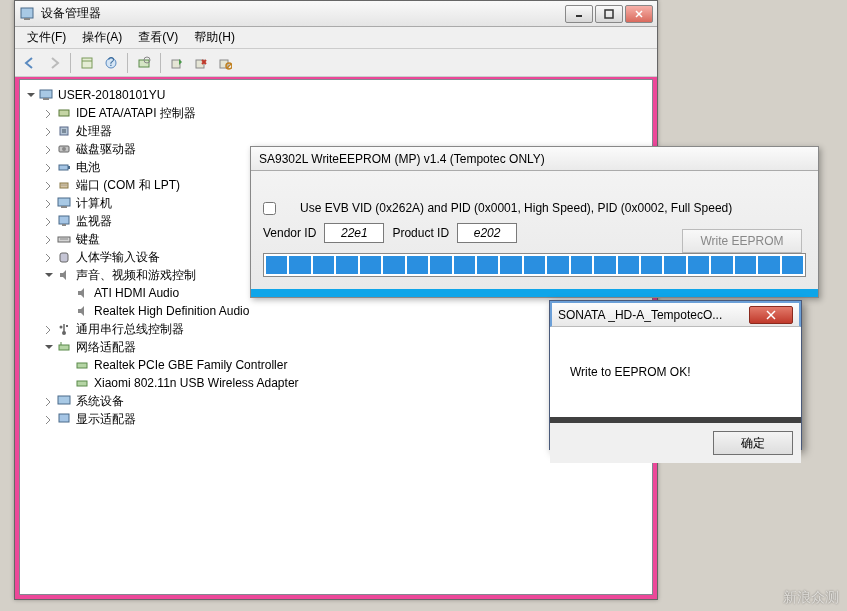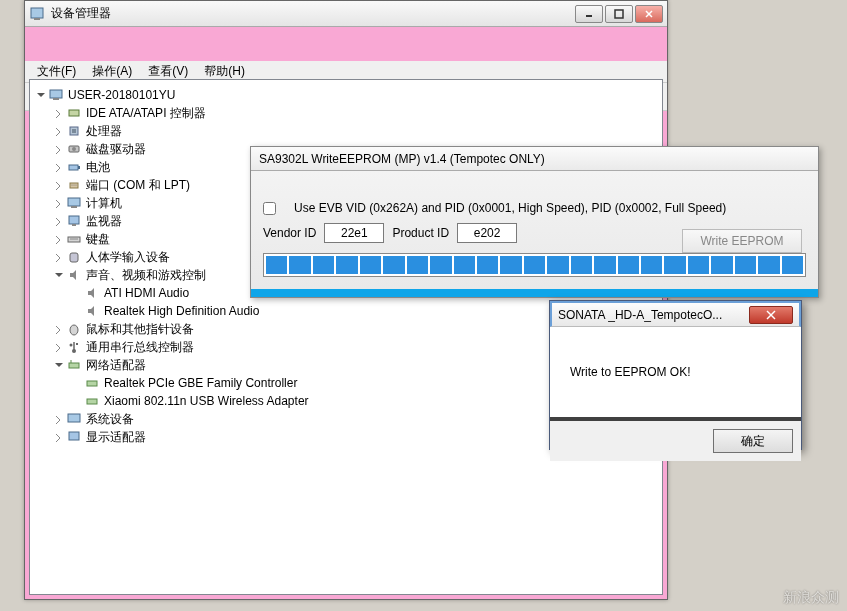--- a/index.html
+++ b/index.html
@@ -1,58 +1,58 @@
 <!DOCTYPE html>
 <html><head>
 <meta charset="utf-8">
 <style>
 * { box-sizing: border-box; margin: 0; padding: 0; font-family: "Segoe UI", "Microsoft YaHei", Tahoma, sans-serif; font-size: 12px; }
 body { background: #d4d0c8; width: 847px; height: 611px; overflow: hidden; position: relative; }
 
 
-.main-window { position: absolute; top: 0; left: 24px; width: 644px; height: 600px; background: #f9a8d4; border: 1px solid #666; box-shadow: 0 0 4px rgba(0,0,0,.3); }
+.main-window { position: absolute; top: 0; left: 14px; width: 644px; height: 600px; background: #ec4899; border: 1px solid #666; box-shadow: 0 0 4px rgba(0,0,0,.3); }
 .titlebar { height: 26px; background: linear-gradient(#f9f9f9,#e5e5e5); border-bottom: 1px solid #aaa; display: flex; align-items: center; padding: 0 4px; }
 .titlebar .app-icon { width: 16px; height: 16px; margin-right: 6px; display:inline-flex;align-items:center;justify-content:center;}
 .titlebar .title { flex: 1; }
 .win-btns { display: flex; gap: 2px; }
 .win-btn { width: 28px; height: 18px; border: 1px solid #888; background: linear-gradient(#fafafa,#d8d8d8); border-radius: 2px; display:flex;align-items:center;justify-content:center; cursor:pointer;}
 .win-btn.close { background: linear-gradient(#f7b1a9,#d96a5d); }
 
-.menubar { height: 22px; background: #f0f0f0; border-bottom: 1px solid #ccc; display: flex; align-items: center; padding: 0 4px; margin-top: 34px; }
+.menubar { height: 22px; background: #f0f0f0; border-bottom: 1px solid #ccc; display: flex; align-items: center; padding: 0 4px; }
 .menu-item { padding: 2px 8px; cursor: pointer; }
 
 .toolbar { height: 28px; background: #f0f0f0; border-bottom: 1px solid #ccc; display: flex; align-items: center; padding: 2px 4px; gap: 2px;}
 .tool-btn { width: 22px; height: 22px; border: 1px solid transparent; display:flex; align-items:center; justify-content:center; cursor:pointer; border-radius:2px;}
 .tool-sep { width:1px; height:20px; background:#bbb; margin:0 3px;}
 
 .tree-pane { position:absolute; top: 78px; left: 4px; right: 4px; bottom: 4px; background: #fff; border: 1px solid #828790; overflow: auto; padding: 6px 4px;}
 .tree-node { display: flex; align-items: center; height: 18px; white-space: nowrap; }
 .tree-toggle { width: 12px; height: 12px; display:inline-flex;align-items:center;justify-content:center; cursor:pointer; margin-right:2px;}
 .tree-icon { width: 16px; height: 16px; margin-right: 4px; display:inline-flex;align-items:center;justify-content:center;}
 .tree-children { margin-left: 18px; }
 
 
 .eeprom-window { position:absolute; top: 146px; left: 250px; width: 569px; height: 152px; background: #0ea5e9; border: 1px solid #888; box-shadow: 2px 2px 6px rgba(0,0,0,.3);}
 .eeprom-title { height: 24px; background: linear-gradient(#fbfbfb,#eaeaea); border-bottom: 1px solid #aaa; display:flex; align-items:center; padding:0 8px;}
 .eeprom-body { position:relative; padding: 12px; background: linear-gradient(#f3f3f3,#e9e9e9);}
-.eeprom-check { display:flex; align-items:center; gap:18px; margin: 18px 0 8px;}
+.eeprom-check { display:flex; align-items:center; gap:24px; margin: 18px 0 8px;}
 .eeprom-row { display:flex; align-items:center; gap:8px; }
 .eeprom-row label { }
-.eeprom-row input[type=text] { width: 60px; height:20px; border:1px solid #7a7a7a; padding: 1px 4px; text-align:center; background:#fff;}
+.eeprom-row input[type=text] { width: 60px; height:20px; border:1px solid #7a7a7a; padding: 1px 4px; text-align:center; background:#fff;font-style:italic;}
 .write-btn { position:absolute; right:16px; top:58px; width:120px; height:24px; border:1px solid #bbb; background:linear-gradient(#f8f8f8,#e8e8e8); color:#888; display:flex;align-items:center;justify-content:center;}
 .progress-bar { margin-top:10px; height:24px; display:flex; gap:2px; padding:2px; background:#fff; border:1px solid #888;}
 .prog-seg { flex:1; background:#2a8fe0;}
 
 
 .msg-window { position:absolute; top: 300px; left: 549px; width: 253px; height: 150px; background: #f0f0f0; border: 1px solid #4a5a7a; box-shadow: 3px 3px 8px rgba(0,0,0,.4);}
 .msg-title { height: 26px; background: linear-gradient(#fdfdfd,#e8e8e8); border: 2px solid #6ca0d8; border-bottom:1px solid #bbb; display:flex; align-items:center; padding:0 6px; }
 .msg-title .t { flex:1; font-weight:normal; white-space:nowrap; overflow:hidden; text-overflow:ellipsis; }
 .msg-close { width: 44px; height: 18px; background: linear-gradient(#e37b6b,#c0392b); border:1px solid #8a2a1e; border-radius:2px; display:flex;align-items:center;justify-content:center; cursor:pointer;}
 .msg-body { padding: 38px 20px; background:#fff; height:90px;}
-.msg-buttons { border-top:4px solid #404040; padding:8px; display:flex; justify-content:flex-end; background:#f0f0f0;}
+.msg-buttons { border-top:6px solid #404040; padding:8px; display:flex; justify-content:flex-end; background:#f0f0f0;}
 .ok-btn { width: 80px; height: 24px; border:1px solid #707070; background:linear-gradient(#f4f4f4,#ddd); cursor:pointer; display:flex;align-items:center;justify-content:center;}
 
 .watermark { position:absolute; right:8px; bottom:4px; color:#eee; opacity:.5; font-size:14px; text-shadow:0 0 2px #000;}
 svg { display:block; }
 </style>
 </head>
 <body>
 
 <div class="main-window">
   <div class="titlebar">
@@ -320,33 +320,20 @@
           </div>
       </div>
       <div class="tree-node">
           <span class="tree-toggle">
             <svg width="9" height="9">
               <path d="M2 1 L6 5 L2 9" fill="none" stroke="#888"></path>
             </svg>
           </span>
           <span class="tree-icon">
             <svg width="14" height="14">
-              <ellipse cx="7" cy="8" rx="4" ry="5" fill="#d5d5d5" stroke="#666"></ellipse>
-            </svg>
-          </span>
-          <span>鼠标和其他指针设备</span>
-        </div>
-      <div class="tree-node">
-          <span class="tree-toggle">
-            <svg width="9" height="9">
-              <path d="M2 1 L6 5 L2 9" fill="none" stroke="#888"></path>
-            </svg>
-          </span>
-          <span class="tree-icon">
-            <svg width="14" height="14">
               <circle cx="7" cy="11" r="2" fill="#666"></circle>
               <line x1="7" y1="2" x2="7" y2="11" stroke="#666" stroke-width="1.5"></line>
               <circle cx="4" cy="5" r="1.5" fill="#666"></circle>
               <rect x="9" y="3" width="2" height="2" fill="#666"></rect>
             </svg>
           </span>
           <span>通用串行总线控制器</span>
         </div>
       <div class="tree-node">
           <span class="tree-toggle">

